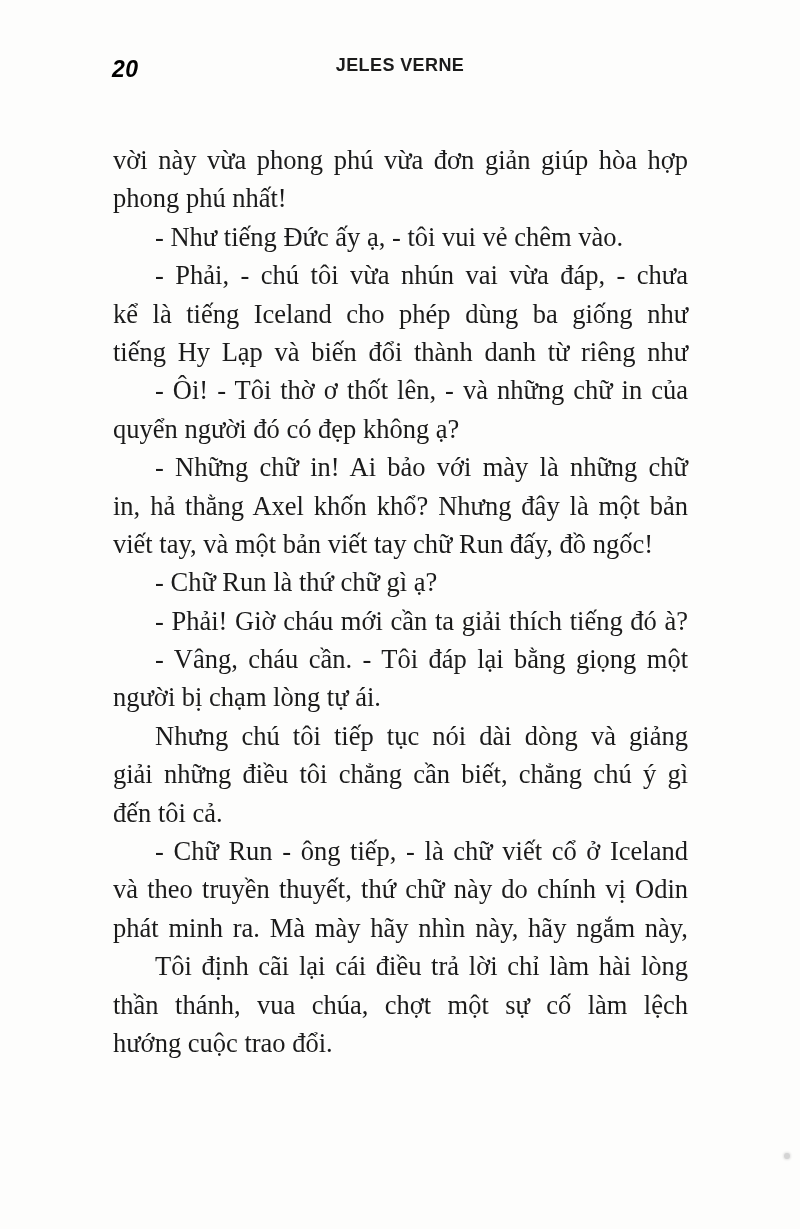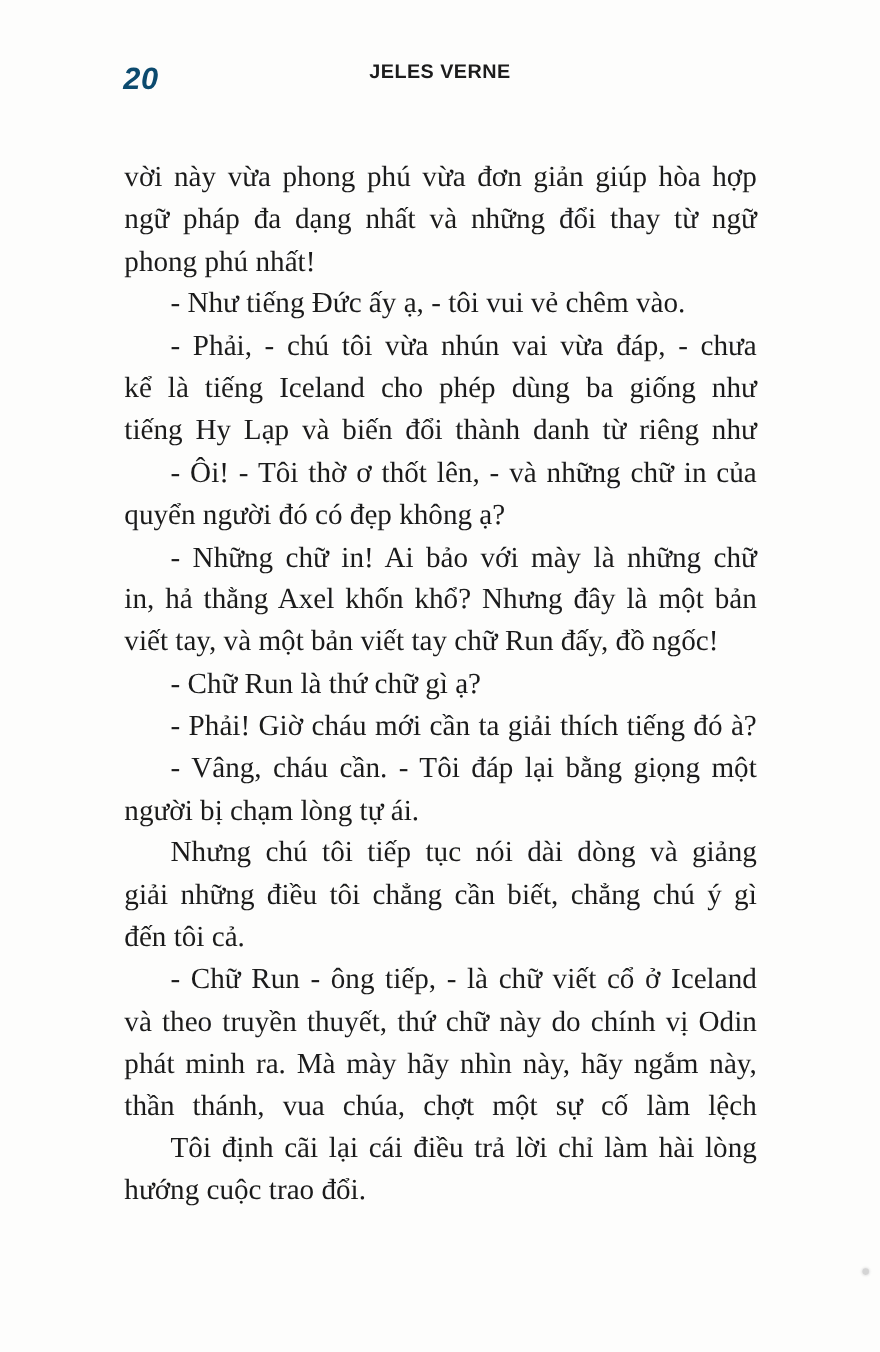--- a/index.html
+++ b/index.html
@@ -22,23 +22,23 @@
     width: 800px;
     height: 26px;
   }
   .page-number {
     position: absolute;
     left: 112px;
     top: 1px;
     font-family: "Liberation Sans", "DejaVu Sans", sans-serif;
     font-style: italic;
     font-weight: 600;
-    font-size: 28px;
+    font-size: 23px;
     letter-spacing: 0.5px;
-    color: #0c4a6e;
+    color: #000000;
   }
   .header-title {
     position: absolute;
     left: 0;
     top: 0;
     width: 800px;
     text-align: center;
     font-family: "Liberation Sans", "DejaVu Sans", sans-serif;
     font-weight: 600;
     font-size: 18px;
@@ -87,41 +87,40 @@
 
 <div class="page">
 
   <div class="running-header">
     <span class="page-number">20</span>
     <span class="header-title">JELES VERNE</span>
   </div>
 
   <div class="text-block">
     <div class="ln j">vời này vừa phong phú vừa đơn giản giúp hòa hợp</div>
-    <div class="ln j">ngữ pháp đa dạng nhất và những đổi thay từ ngữ</div>
     <div class="ln l">phong phú nhất!</div>
     <div class="ln l ind">- Như tiếng Đức ấy ạ, - tôi vui vẻ chêm vào.</div>
     <div class="ln j ind">- Phải, - chú tôi vừa nhún vai vừa đáp, - chưa</div>
     <div class="ln j">kể là tiếng Iceland cho phép dùng ba giống như</div>
     <div class="ln j">tiếng Hy Lạp và biến đổi thành danh từ riêng như</div>
     <div class="ln j ind">- Ôi! - Tôi thờ ơ thốt lên, - và những chữ in của</div>
     <div class="ln l">quyển người đó có đẹp không ạ?</div>
     <div class="ln j ind">- Những chữ in! Ai bảo với mày là những chữ</div>
     <div class="ln j">in, hả thằng Axel khốn khổ? Nhưng đây là một bản</div>
     <div class="ln l">viết tay, và một bản viết tay chữ Run đấy, đồ ngốc!</div>
     <div class="ln l ind">- Chữ Run là thứ chữ gì ạ?</div>
     <div class="ln j ind">- Phải! Giờ cháu mới cần ta giải thích tiếng đó à?</div>
     <div class="ln j ind">- Vâng, cháu cần. - Tôi đáp lại bằng giọng một</div>
     <div class="ln l">người bị chạm lòng tự ái.</div>
     <div class="ln j ind">Nhưng chú tôi tiếp tục nói dài dòng và giảng</div>
     <div class="ln j">giải những điều tôi chẳng cần biết, chẳng chú ý gì</div>
     <div class="ln l">đến tôi cả.</div>
     <div class="ln j ind">- Chữ Run - ông tiếp, - là chữ viết cổ ở Iceland</div>
     <div class="ln j">và theo truyền thuyết, thứ chữ này do chính vị Odin</div>
     <div class="ln j">phát minh ra. Mà mày hãy nhìn này, hãy ngắm này,</div>
+    <div class="ln j ind">Tôi định cãi lại cái điều trả lời chỉ làm hài lòng</div>
     <div class="ln j">thần thánh, vua chúa, chợt một sự cố làm lệch</div>
-    <div class="ln j ind">Tôi định cãi lại cái điều trả lời chỉ làm hài lòng</div>
     <div class="ln l">hướng cuộc trao đổi.</div>
   </div>
 
   <div class="scan-speck"></div>
 
 </div>
 
 </body></html>

